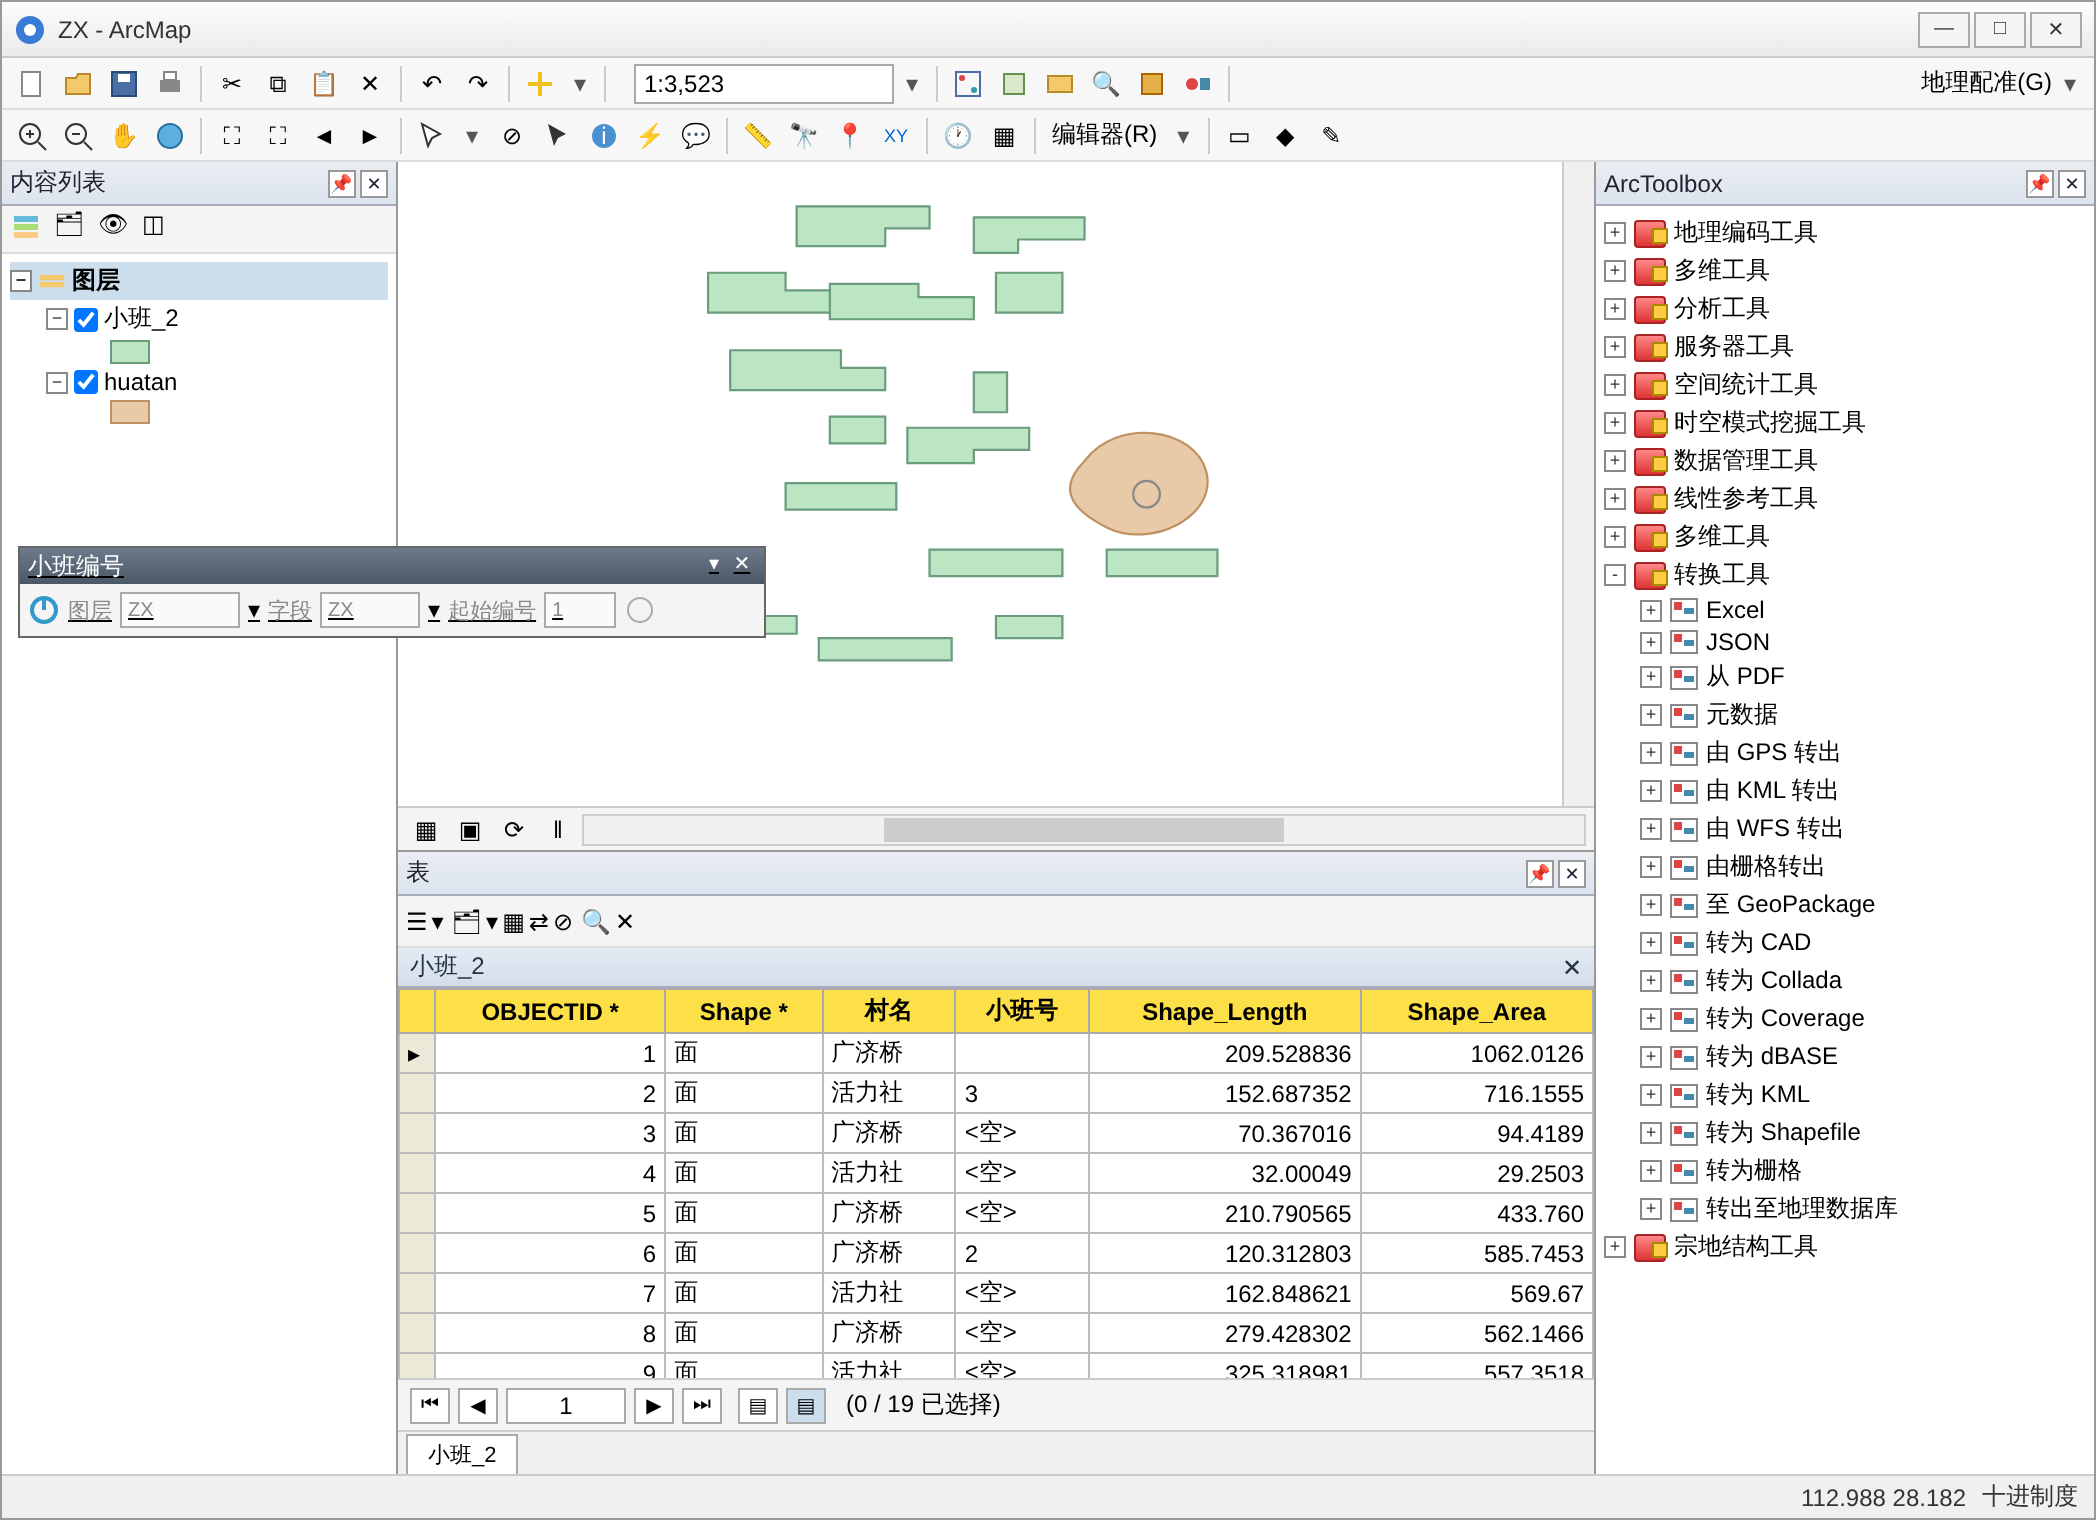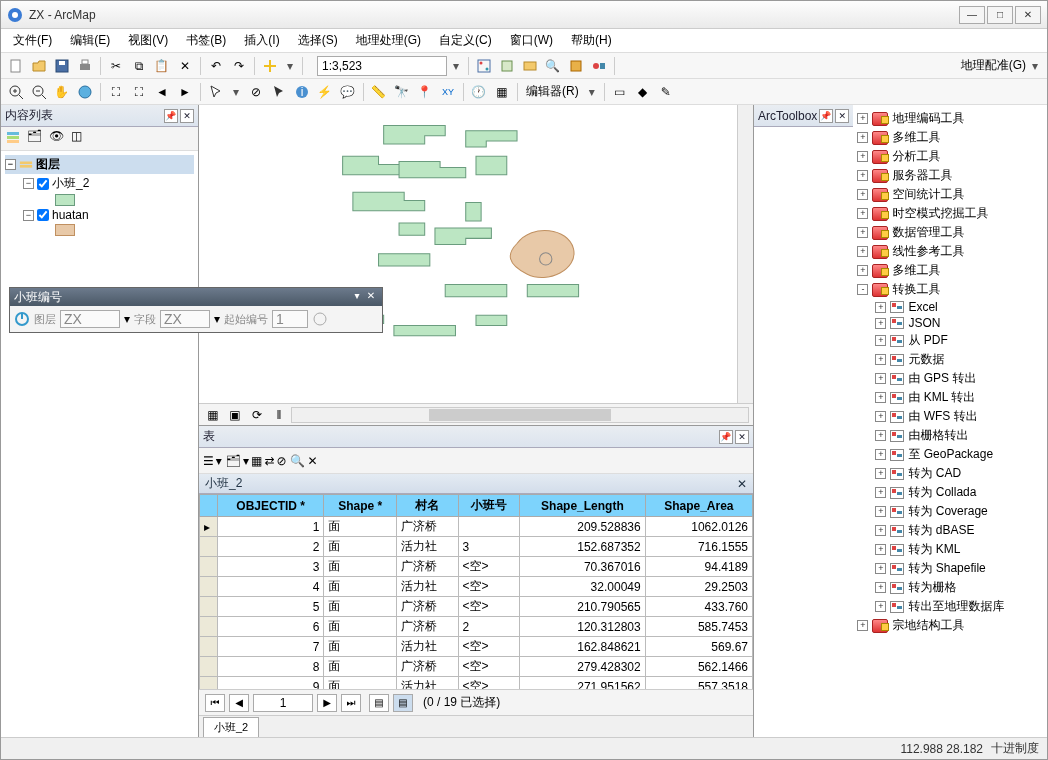--- a/index.html
+++ b/index.html
@@ -44,52 +44,52 @@
 .map-bottom-bar .mb-btn { width:20px; height:18px; border:1px solid transparent; display:flex; align-items:center; justify-content:center; }
 .hscroll { flex:1; height:16px; background:#f0f0f0; border:1px solid #ccc; position:relative; }
 .hscroll-thumb { position:absolute; left:30%; width:40%; top:1px; bottom:1px; background:#ccc; }
 
 .table-panel { height:312px; display:flex; flex-direction:column; border-top:1px solid #999; background:#fff; }
 .table-toolbar { height:26px; background:#f4f4f4; border-bottom:1px solid #ddd; display:flex; align-items:center; padding:0 4px; gap:2px; }
 .table-title { height:20px; background:linear-gradient(#e4ebf3,#d3ddea); border-bottom:1px solid #aab; padding:0 6px; display:flex; align-items:center; color:#234; }
 .table-title .spacer { flex:1; }
 .table-wrap { flex:1; overflow:auto; background:#fff; position:relative; }
 table.data { border-collapse:collapse; width:100%; font-size:11px; }
-table.data th { background:#7dd3fc; border:1px solid #aaa; padding:2px 4px; font-weight:bold; text-align:center;}
+table.data th { background:#fde047; border:1px solid #aaa; padding:2px 4px; font-weight:bold; text-align:center;}
 table.data td { border:1px solid #bbb; padding:1px 4px; background:#fff; }
 table.data td.rh { background:#ece9d8; width:18px; }
 table.data td.num { text-align:right; }
 .table-nav { height:26px; background:#f4f4f4; border-top:1px solid #ccc; display:flex; align-items:center; padding:0 6px; gap:4px; }
 .table-nav .nav-btn { width:20px; height:18px; border:1px solid #aaa; background:#fff; display:flex; align-items:center; justify-content:center; font-size:10px; }
 .table-nav input { width:60px; height:18px; border:1px solid #aaa; text-align:center; }
 .table-tabs { height:22px; background:#f0f0f0; border-top:1px solid #ccc; display:flex; align-items:center; padding:0 4px; }
 .table-tab { padding:2px 10px; border:1px solid #aaa; background:#fff; border-bottom:none; font-size:11px; }
 
-.right-panel { width:294px; display:flex; flex-direction:row; border-left:1px solid #999; background:#fff; }
+.right-panel { width:250px; display:flex; flex-direction:column; border-left:1px solid #999; background:#fff; }
 .tbx-tree { flex:1; overflow:auto; padding:4px; background:#fff; }
 .tbx-node { display:flex; align-items:center; gap:4px; padding:1px 0; }
 .tbx-node .exp { width:11px; height:11px; border:1px solid #888; background:#fff; font-size:9px; line-height:9px; text-align:center; color:#333; }
 .tbx-icon { width:16px; height:14px; background:linear-gradient(#f88,#d33); border:1px solid #a22; border-radius:2px; position:relative; }
 .tbx-icon::after { content:''; position:absolute; right:-2px; top:3px; width:6px; height:6px; background:#fc4; border:1px solid #a80; }
 .ts-icon { width:14px; height:12px; background:#fff; border:1px solid #888; position:relative; }
 .ts-icon::before { content:''; position:absolute; left:1px; top:1px; width:4px; height:4px; background:#d44; }
 .ts-icon::after { content:''; position:absolute; right:1px; top:4px; width:5px; height:3px; background:#48a; }
 .bottom-tabs { height:22px; background:#f0f0f0; border-top:1px solid #ccc; display:flex; align-items:center; gap:1px; padding:0 2px; overflow:hidden; }
 .bt-tab { padding:2px 4px; border:1px solid #aaa; background:#fff; font-size:10px; white-space:nowrap; display:flex; align-items:center; gap:2px; }
 .bt-ico { width:12px; height:12px; }
 
 .statusbar { height:22px; background:#f0f0f0; border-top:1px solid #ccc; display:flex; align-items:center; padding:0 8px; justify-content:flex-end; gap:8px; color:#333; }
 
-.floatbar { position:absolute; left:8px; top:182px; width:374px; background:#e8e8e8; border:1px solid #666; z-index:50; }
+.floatbar { position:absolute; left:8px; top:192px; width:374px; background:#e8e8e8; border:1px solid #666; z-index:50;text-decoration:underline; }
 .floatbar-title { height:18px; background:linear-gradient(#6c7a8c,#4a5866); color:#fff; display:flex; align-items:center; padding:0 4px; font-size:11px; }
 .floatbar-title .spacer {flex:1;}
 .floatbar-title .fb-btn { width:14px; height:14px; color:#fff; font-size:10px; text-align:center; }
 .floatbar-body { height:26px; display:flex; align-items:center; padding:0 4px; gap:4px; background:#f4f4f4; }
 .floatbar-body label { color:#888; font-size:11px; }
-.floatbar-body input { height:18px; border:1px solid #aaa; padding:0 3px; font-size:14px; color:#888; background:#fafafa; }
+.floatbar-body input { height:18px; border:1px solid #aaa; padding:0 3px; font-size:10px; color:#888; background:#fafafa; }
 
 svg.ico { width:16px; height:16px; }
 </style>
 </head>
 <body>
 
 <div class="window">
 
   <div class="titlebar">
     <svg class="ico app-icon" viewBox="0 0 16 16">
@@ -97,32 +97,20 @@
         <circle cx="8" cy="8" r="3" fill="#fff"></circle>
       </svg>
     <span class="title">ZX - ArcMap</span>
     <div class="win-btns">
       <div class="win-btn">—</div>
       <div class="win-btn">□</div>
       <div class="win-btn">✕</div>
     </div>
   </div>
 
-  <div class="menubar">
-    <span class="item">文件(F)</span>
-    <span class="item">编辑(E)</span>
-    <span class="item">视图(V)</span>
-    <span class="item">书签(B)</span>
-    <span class="item">插入(I)</span>
-    <span class="item">选择(S)</span>
-    <span class="item">地理处理(G)</span>
-    <span class="item">自定义(C)</span>
-    <span class="item">窗口(W)</span>
-    <span class="item">帮助(H)</span>
-  </div>
 
   <div class="toolbar">
     <div class="tb-btn">
         <svg class="ico" viewBox="0 0 16 16">
           <rect x="3" y="2" width="9" height="12" fill="#fff" stroke="#888"></rect>
         </svg>
       </div>
     <div class="tb-btn">
         <svg class="ico" viewBox="0 0 16 16">
           <path d="M2 5h5l1-2h6v10H2z" fill="#f3c96b" stroke="#b88a2a"></path>
@@ -483,21 +471,21 @@
                   <td>&lt;空&gt;</td>
                   <td class=" num">279.428302</td>
                   <td class=" num">562.1466</td>
                 </tr>
                 <tr>
                   <td class="rh"></td>
                   <td class=" num">9</td>
                   <td>面</td>
                   <td>活力社</td>
                   <td>&lt;空&gt;</td>
-                  <td class=" num">271.951562</td>
+                  <td class=" num">325.318981</td>
                   <td class=" num">557.3518</td>
                 </tr>
               </tbody>
           </table>
         </div>
         <div class="table-nav">
           <div class="nav-btn">⏮</div>
           <div class="nav-btn">◀</div>
           <input value="1" style="">
           <div class="nav-btn">▶</div>

